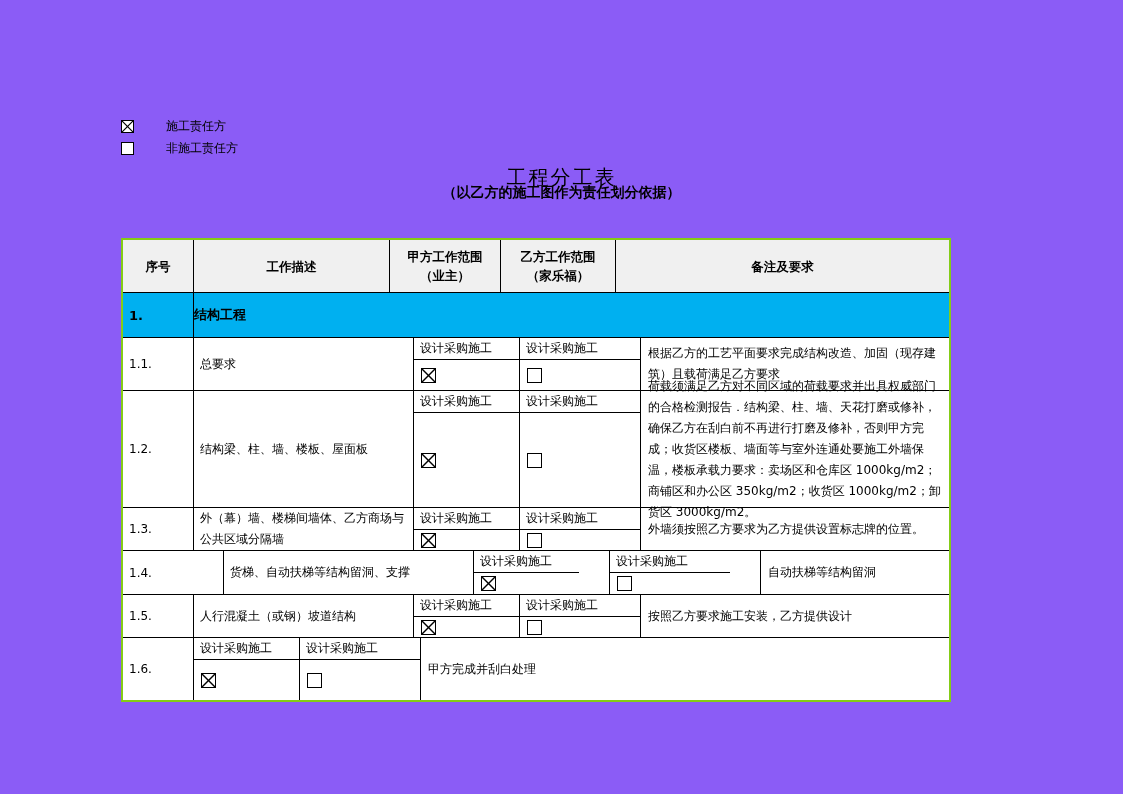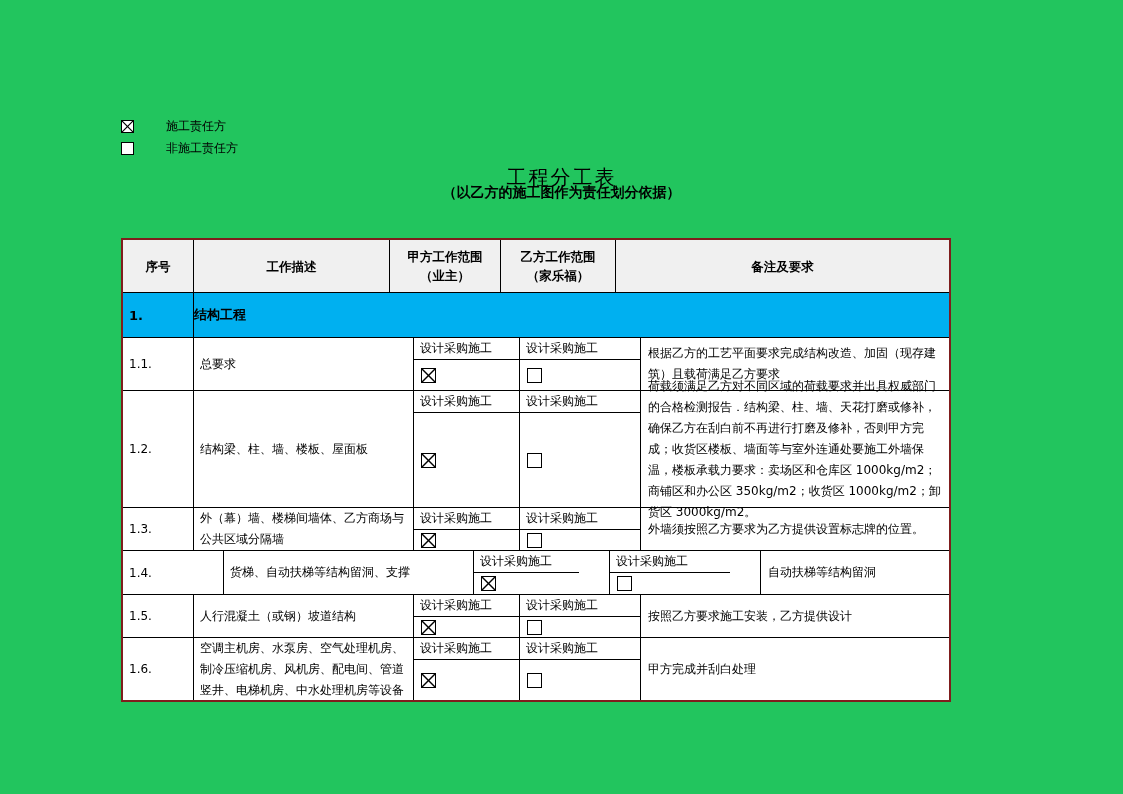--- a/index.html
+++ b/index.html
@@ -1,18 +1,18 @@
 <!DOCTYPE html>
 <html style="--section-bg: #00B0F0; --header-bg: #F0F0F0;"><head>
 <meta charset="utf-8">
 <style>
   * { margin:0; padding:0; box-sizing:border-box; }
   html,body { background:#fff; }
   .page {
-    position:relative; width:1123px; height:794px; background:#22c55e;
+    position:relative; width:1123px; height:794px; background:#8b5cf6;
     font-family:"DejaVu Sans","Liberation Sans",sans-serif; color:#000;
     overflow:hidden;
   }
 
   
   .legend { position:absolute; left:121px; top:115px; }
   .legend-row { display:flex; align-items:center; height:22px; }
   .legend-label { font-size:12px; line-height:14px; }
 
   
@@ -22,21 +22,21 @@
   .cb svg { position:absolute; inset:0; width:100%; height:100%; display:block; }
   .cb line { stroke:#000; stroke-width:1.3; }
 
   
   .title { position:absolute; top:164px; left:0; width:100%; text-align:center;
            font-size:20px; font-weight:normal; letter-spacing:2px; }
   .subtitle { position:absolute; top:184px; left:0; width:100%; text-align:center;
               font-size:14px; font-weight:bold; }
 
   
-  .table { position:absolute; left:121px; top:238px; width:830px; border:2px solid #7f1d1d; background:#fff; }
+  .table { position:absolute; left:121px; top:238px; width:830px; border:2px solid #84cc16; background:#fff; }
   .row { display:flex; width:100%; }
   .row + .row, #body-rows .row { border-top:1px solid #000; }
   .cell { position:relative; min-width:0; }
   .cell + .cell { border-left:1px solid #000; }
 
   .header-row { height:52px; background:var(--header-bg,#F0F0F0); }
   .header-row .cell { display:flex; align-items:center; justify-content:center; text-align:center;
                       font-size:12.5px; font-weight:bold; white-space:pre-line; line-height:19px; }
   .hc1 { width:70px; }  .hc2 { width:196px; } .hc3 { width:111px; }
   .hc4 { width:115px; } .hc5 { flex:1; }
@@ -209,21 +209,20 @@
           <div class="cell c-scope c-scopeB">
             <div class="scope-label">设计采购施工</div>
             <div class="scope-check">
               <span class="cb cb-15"></span>
             </div>
           </div>
           <div class="cell c-rem">按照乙方要求施工安装，乙方提供设计</div>
         </div>
         <div class="row body-row">
           <div class="cell c-num">1.6.</div>
-          <div class="cell c-desc">空调主机房、水泵房、空气处理机房、制冷压缩机房、风机房、配电间、管道竖井、电梯机房、中水处理机房等设备</div>
           <div class="cell c-scope c-scopeA">
             <div class="scope-label">设计采购施工</div>
             <div class="scope-check">
               <span class="cb cb-15">
                 <svg viewBox="0 0 12 12" preserveAspectRatio="none">
                   <line x1="0" y1="0" x2="12" y2="12"></line>
                   <line x1="12" y1="0" x2="0" y2="12"></line>
                 </svg>
               </span>
             </div>

